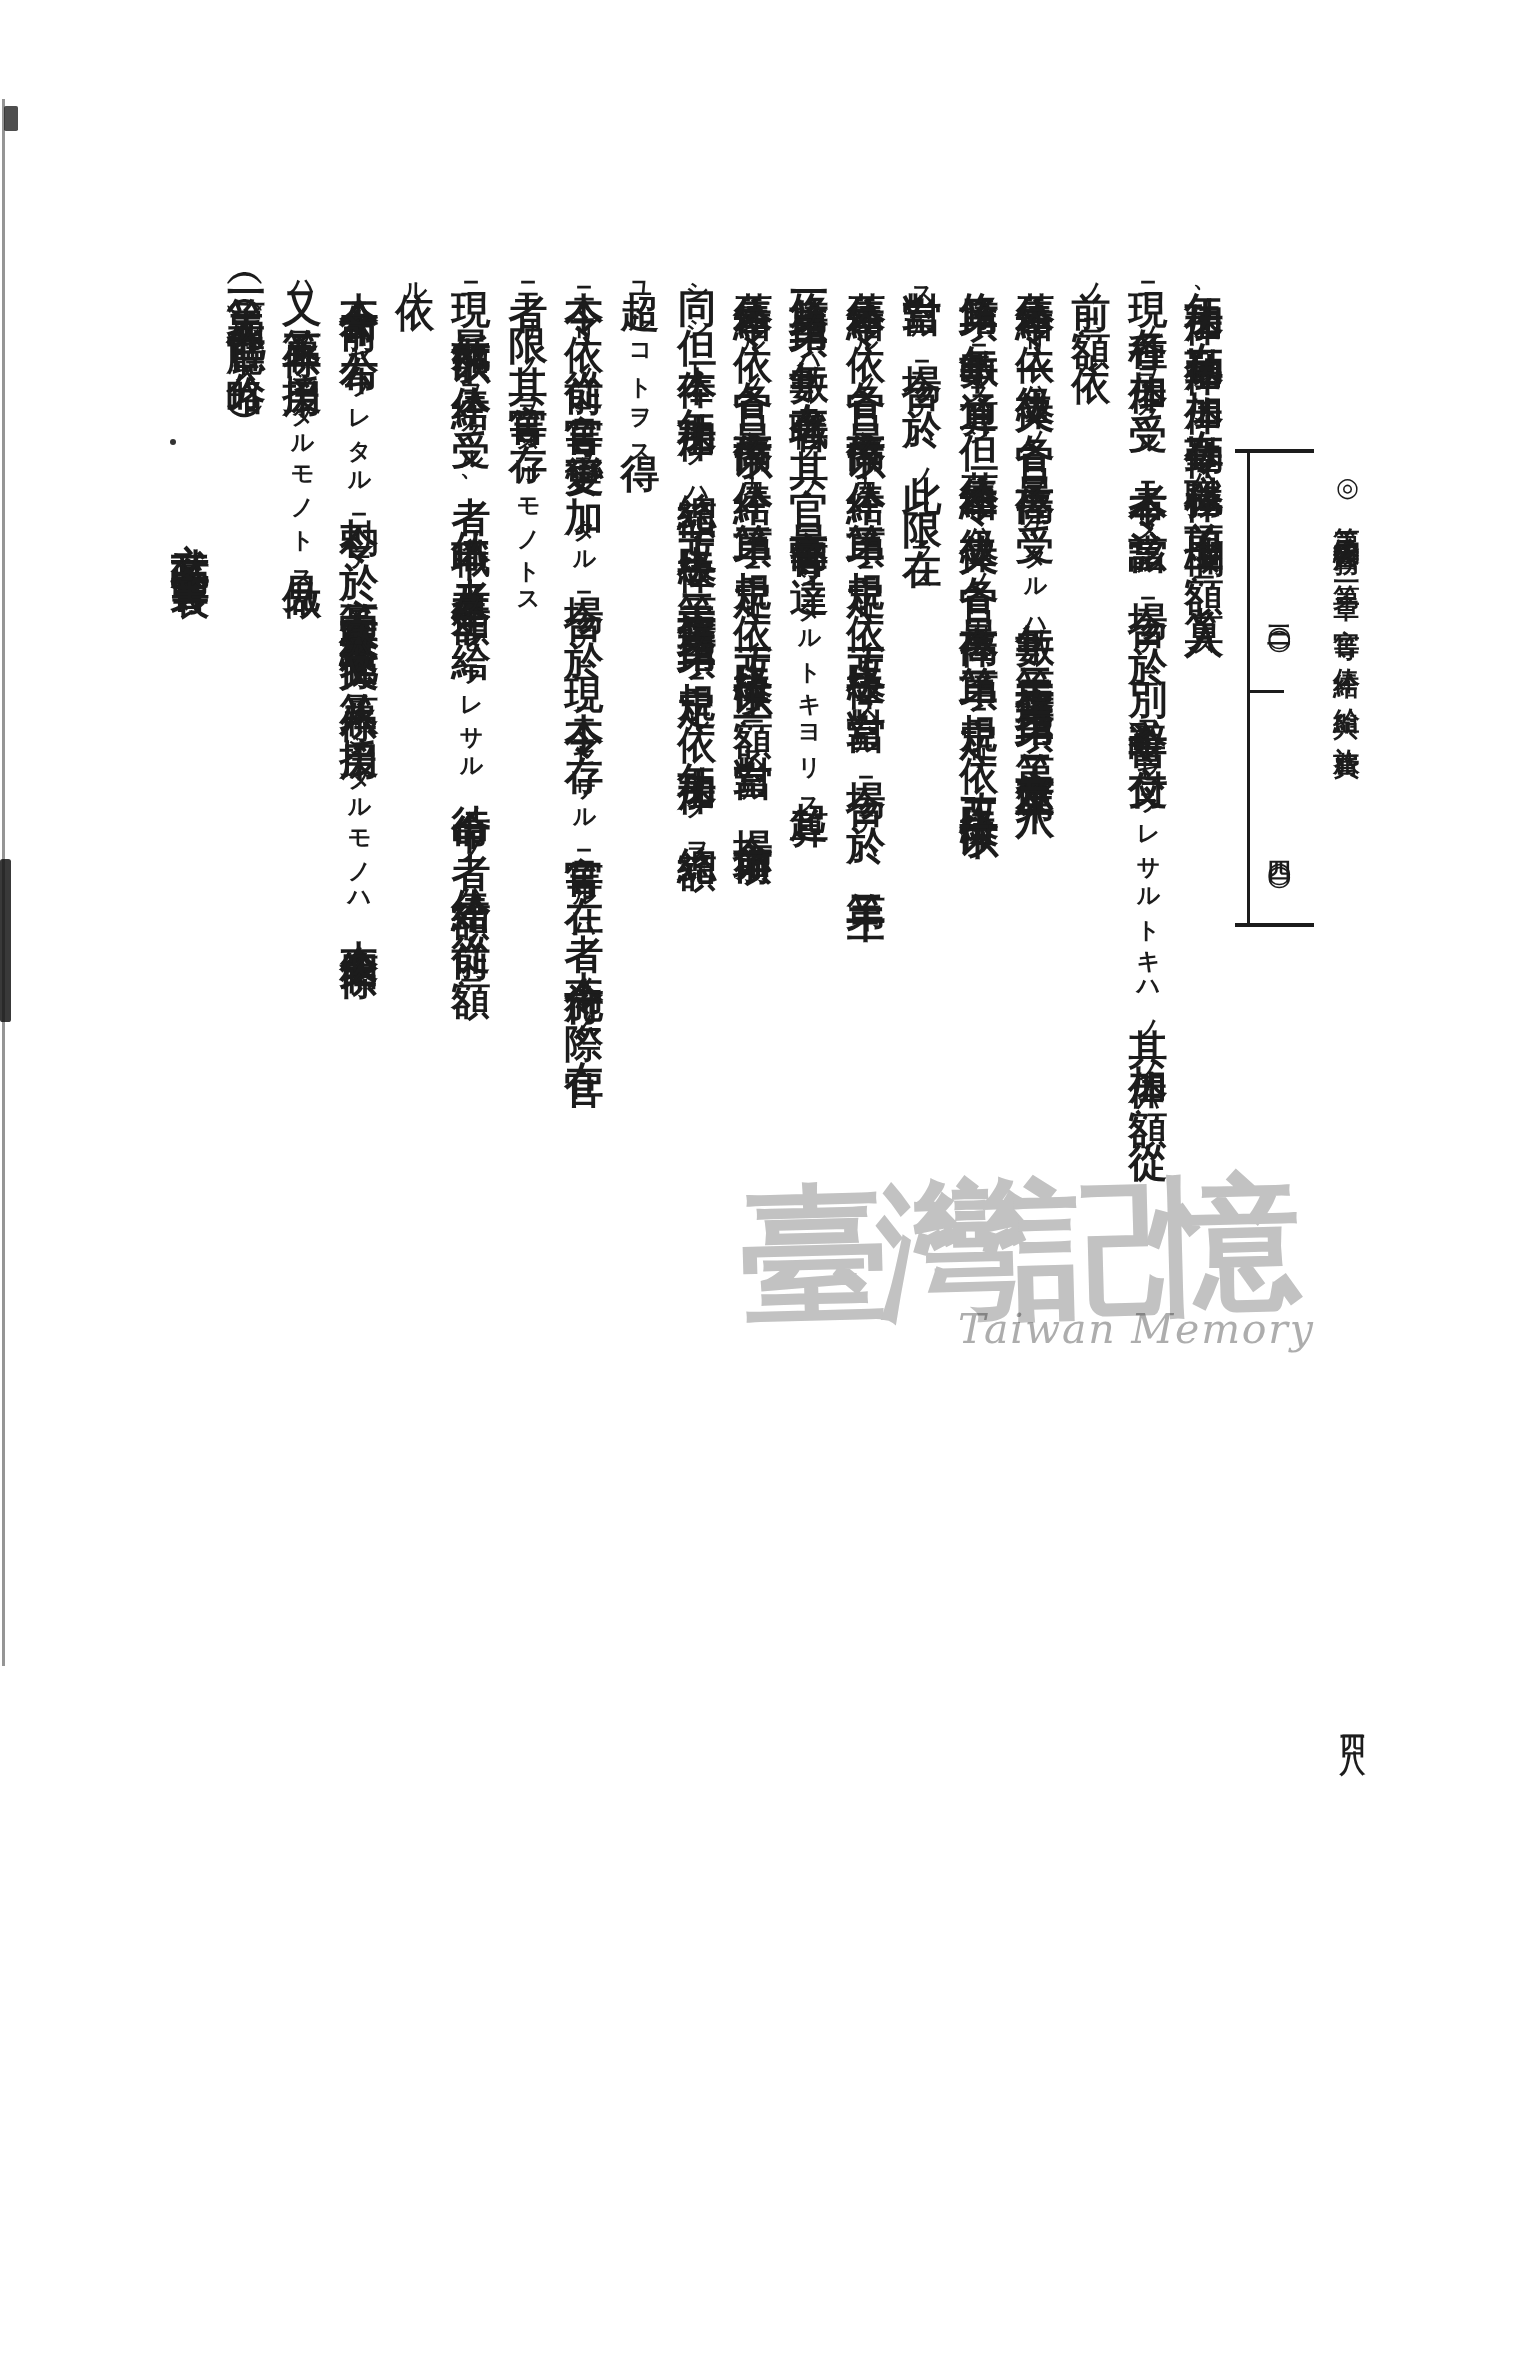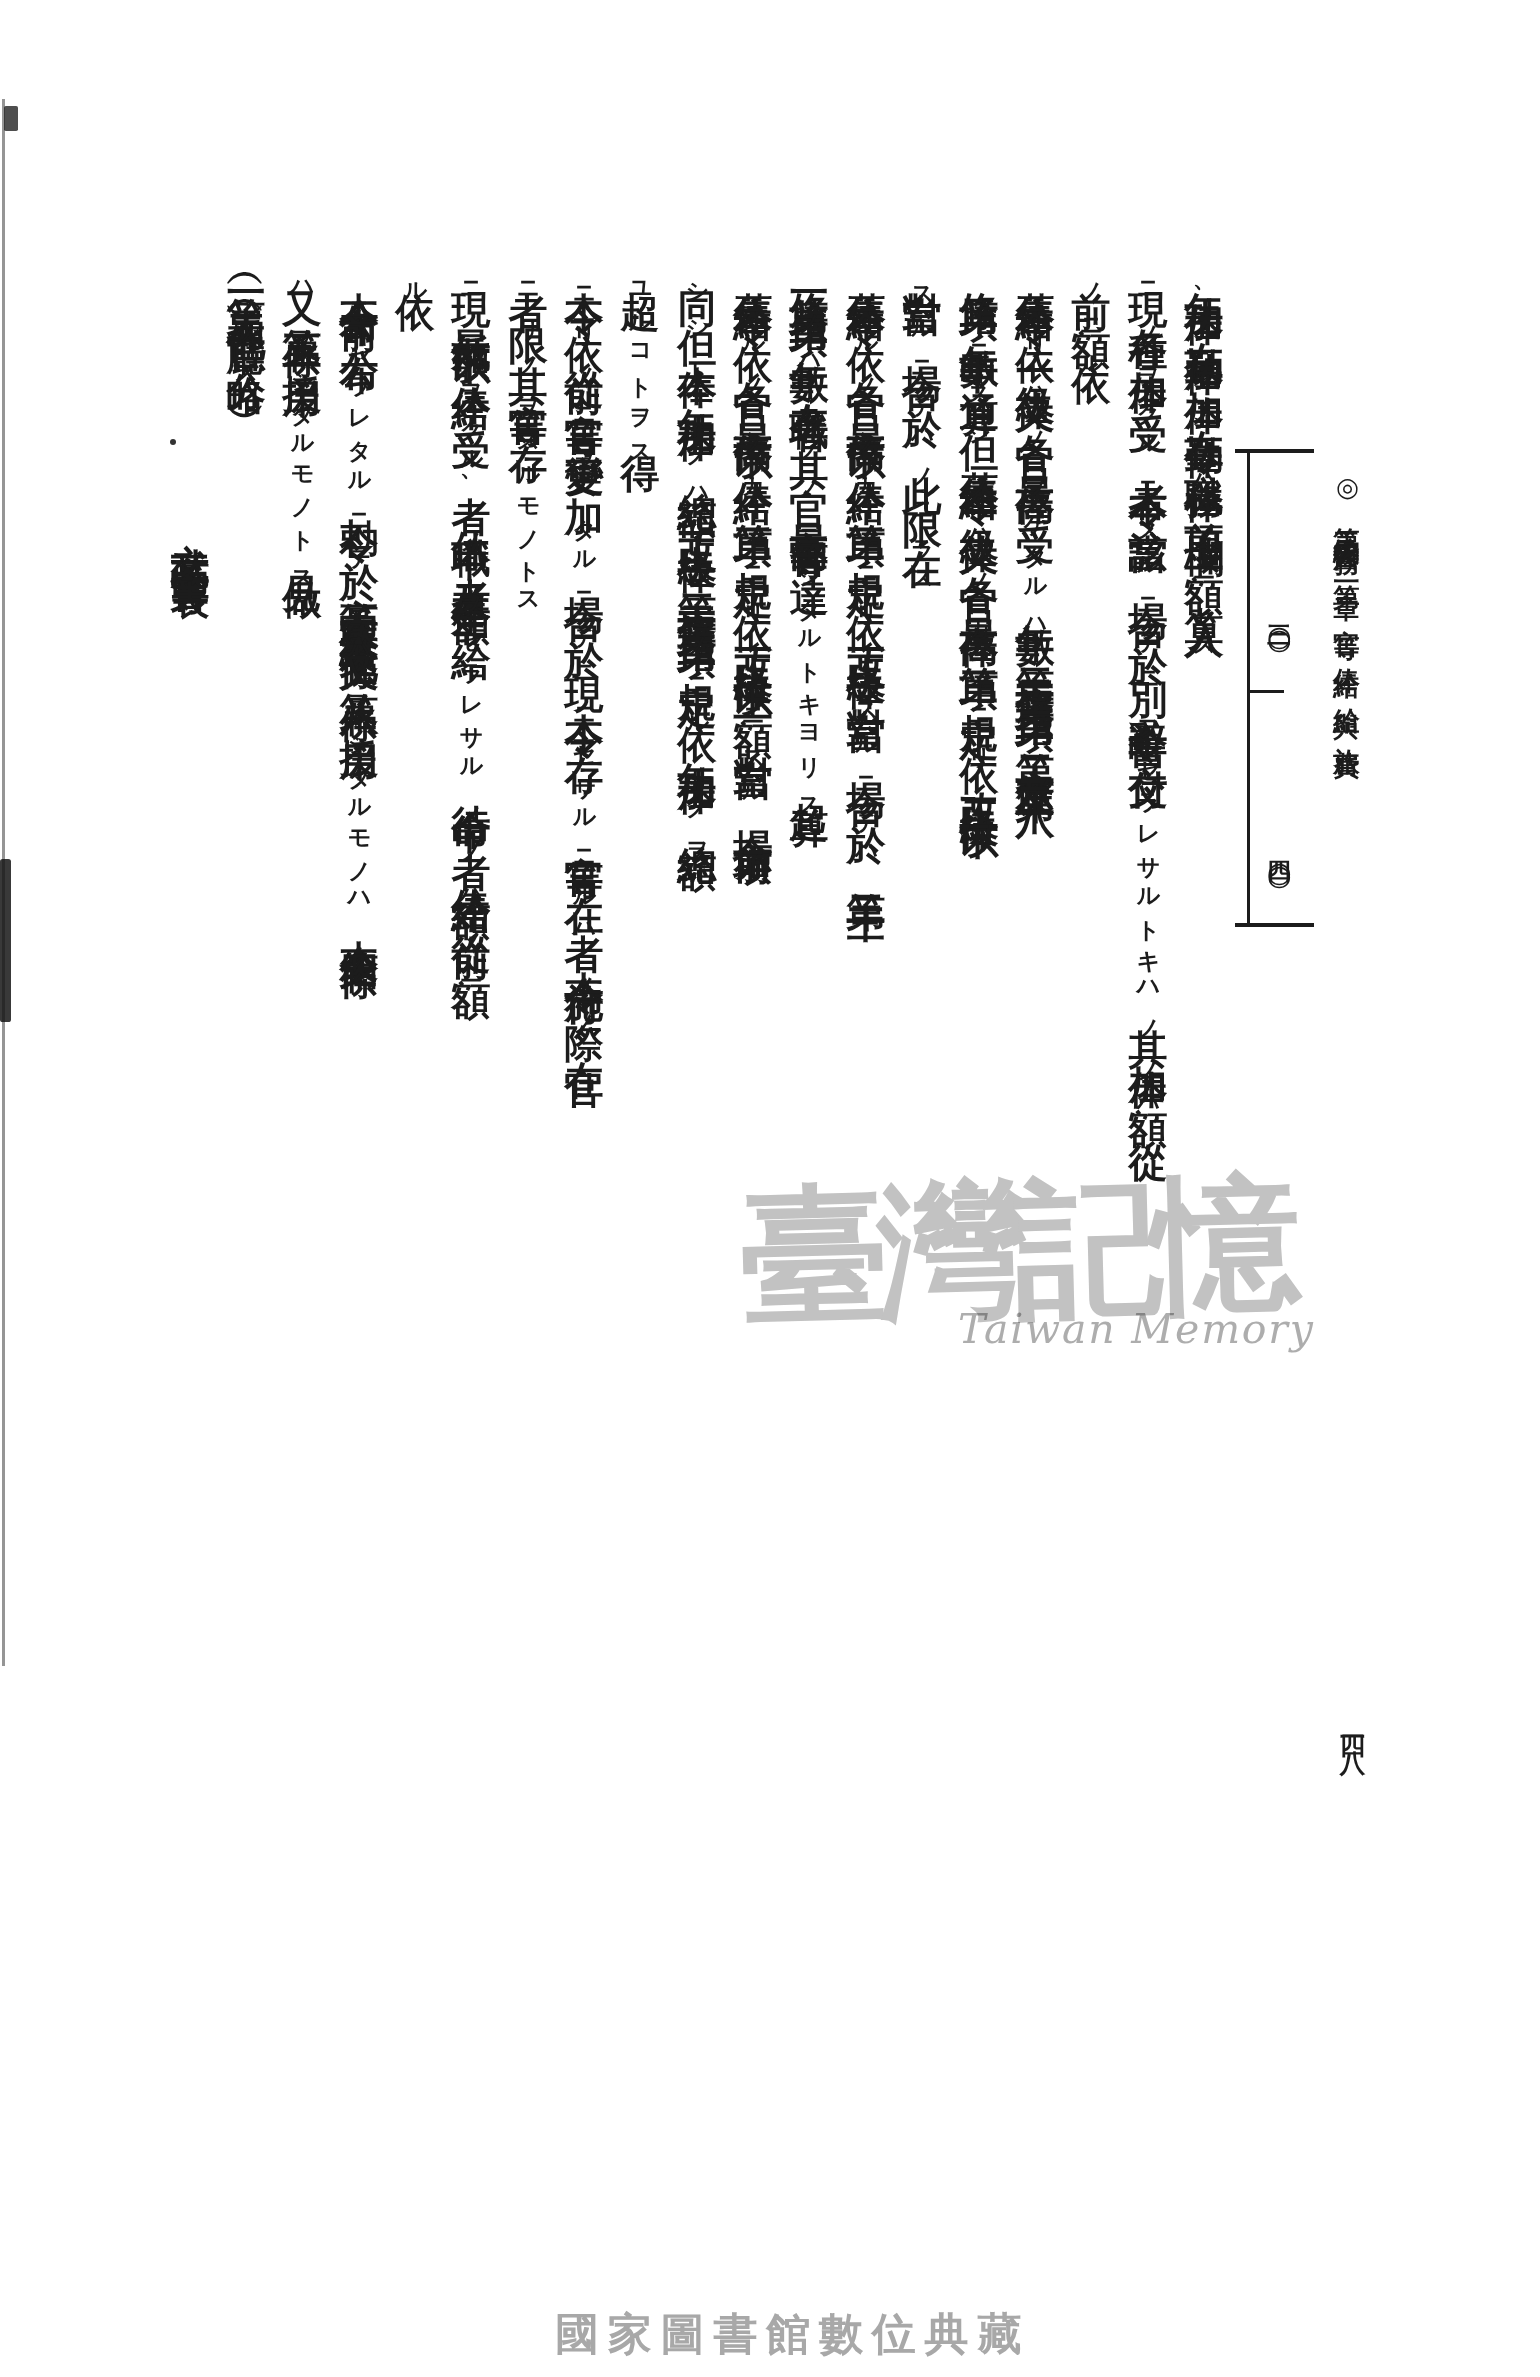--- a/index.html
+++ b/index.html
@@ -112,21 +112,20 @@
       <div class="vtext t-col" style="left: 278px; top: 261px;"><span>又</span><span class="kana">ハ</span><span>第</span><span>五</span><span>條</span><span class="kana">ヲ</span><span>援</span><span>用</span><span class="kana">シ</span><span class="kana">タ</span><span class="kana">ル</span><span class="kana">モ</span><span class="kana">ノ</span><span class="kana">ト</span><span>見</span><span>做</span><span class="kana">ス</span></div>
       <div class="vtext t-col" style="left: 222px; top: 261px;"><span>︵</span><span>第</span><span>一</span><span>表</span><span>︶</span><span>︵</span><span>他</span><span>官</span><span>廳</span><span class="kana">ノ</span><span>分</span><span>略</span><span class="kana">ス</span><span>︶</span></div>
       <div class="vtext t-col" style="left: 166px; top: 512px;"><span>文</span><span>武</span><span>高</span><span>等</span><span>官</span><span>官</span><span>等</span><span>表</span></div>
     </div>
 
   <div class="vtext page-num">四一八</div>
 
   <div class="wm-cjk">臺灣記憶</div>
   <div class="wm-latin">Taiwan Memory</div>
 
-  <div class="stamp">國家圖書館數位典藏</div>
 
   <div class="edge-line"></div>
   <div class="edge-blob"></div>
   <div class="corner-mark"></div>
   <div class="ink-dot"></div>
 
 </div>
 
 
 </body></html>

